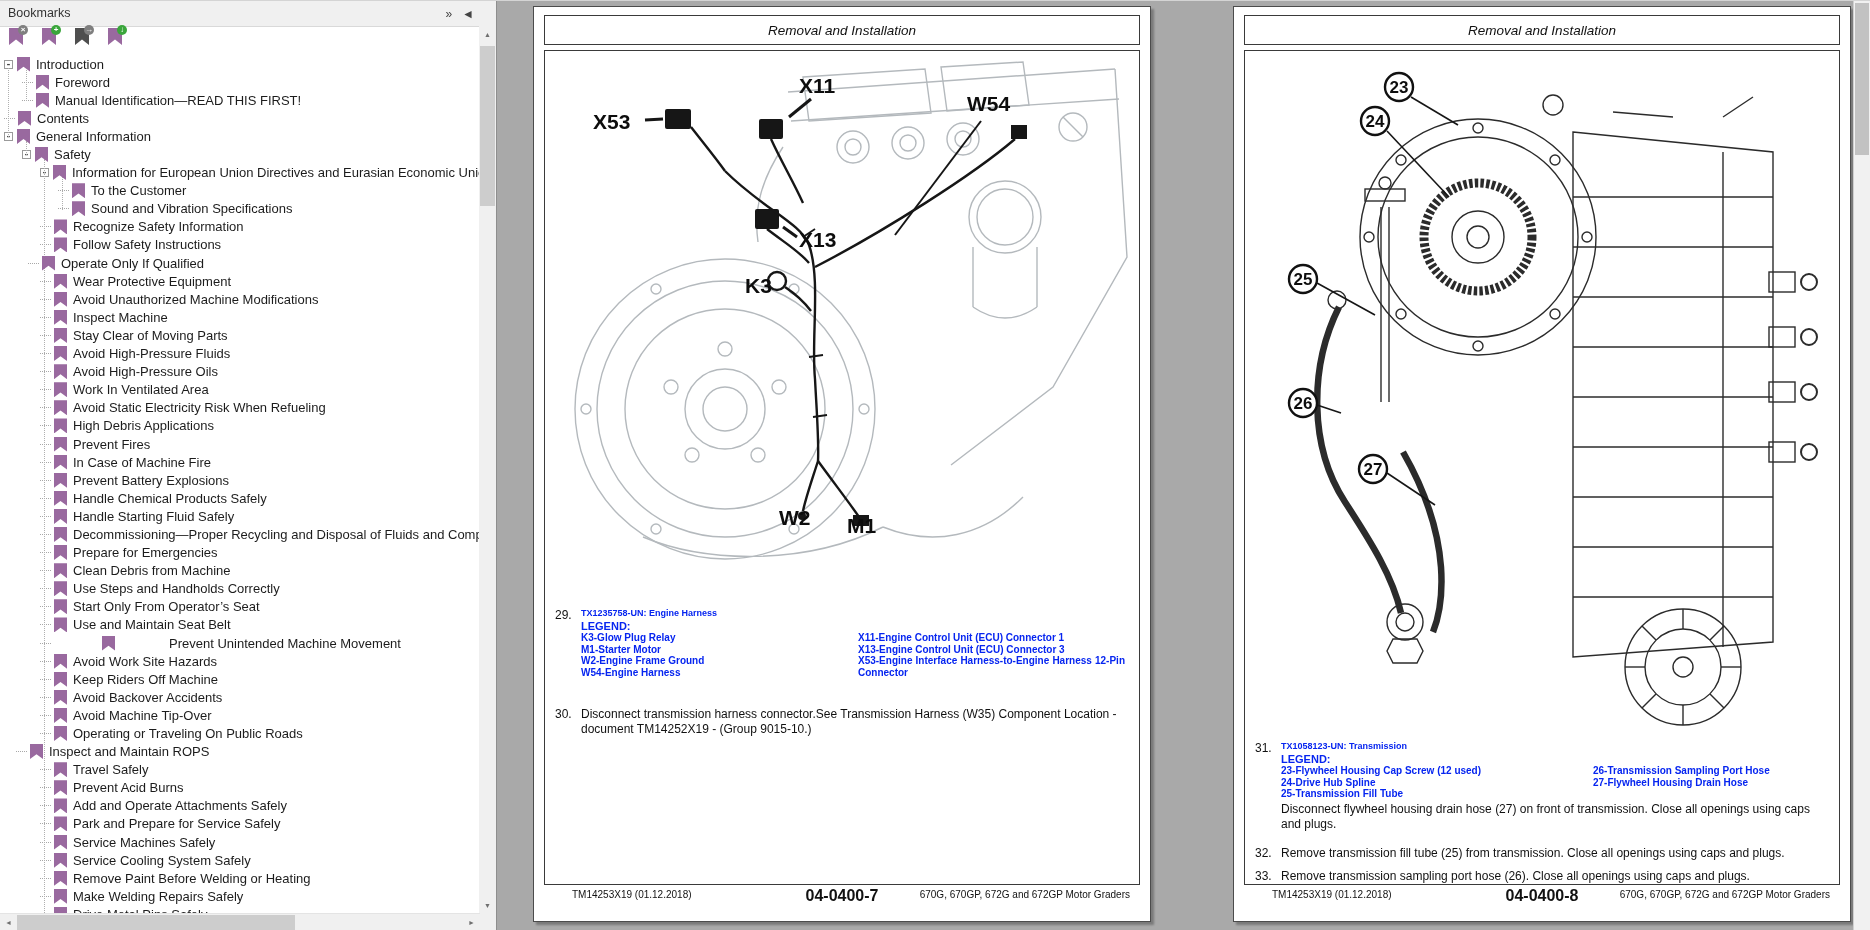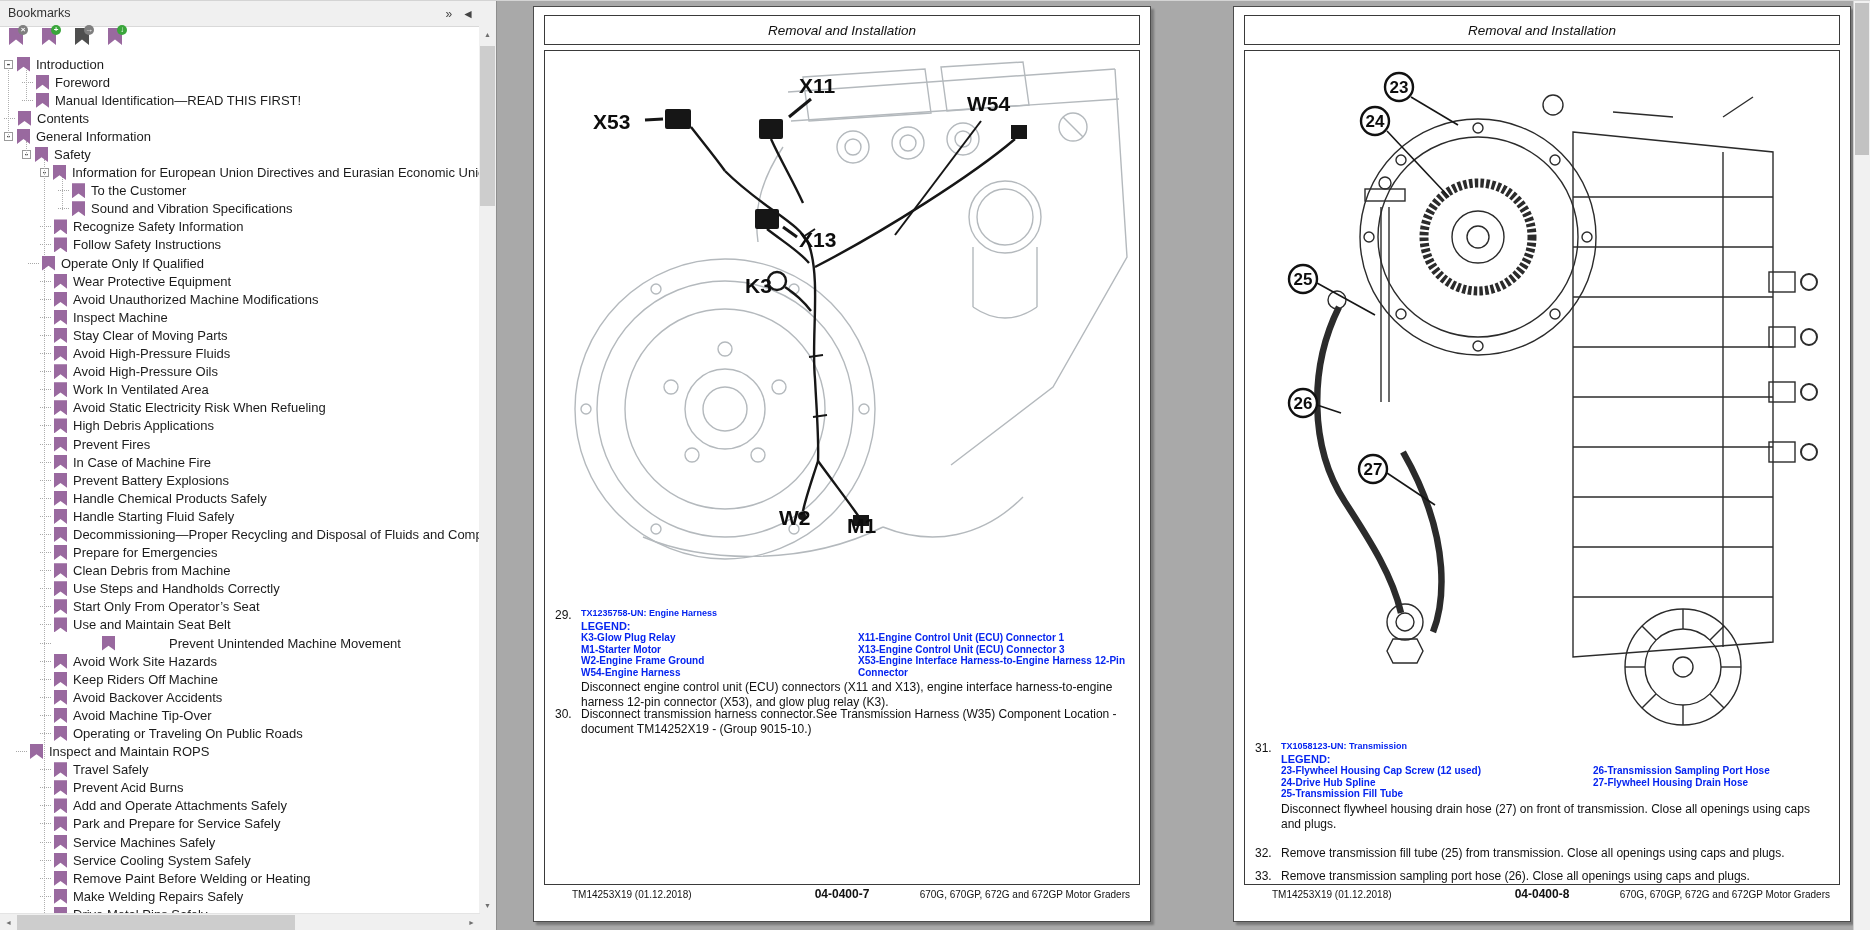--- a/index.html
+++ b/index.html
@@ -58,21 +58,21 @@
   .fig-caption{font-size:9px;font-weight:bold;margin-bottom:2px;}
   .legend-title{font-size:11px;font-weight:bold;}
   .legend-cols{display:flex;}
   .legend-col{font-size:10px;font-weight:bold;line-height:11.5px;}
   .legend-col .legend-line{text-align:justify;}
   .col-l{width:255px;flex:0 0 255px;}
   .col-r{flex:1;max-width:288px;margin-left:22px;}
   .steptext{font-size:12px;line-height:15px;color:#111;margin-top:2px;}
   .pfoot{position:absolute;left:20px;right:20px;bottom:19px;height:15px;font-size:10px;color:#111;}
   .pfoot .f-left{position:absolute;left:18px;top:2px;}
-  .pfoot .f-center{position:absolute;left:0;right:0;top:0;text-align:center;font-weight:bold;font-size:12px;}
+  .pfoot .f-center{position:absolute;left:0;right:0;top:0;text-align:center;font-weight:bold;font-size:16px;}
   .pfoot .f-right{position:absolute;right:0;top:2px;}
   
   .dlabel{font:bold 21px "Liberation Sans",sans-serif;fill:#0d0d0d;}
   .cnum{font:bold 17px "Liberation Sans",sans-serif;fill:#0d0d0d;}
 </style>
 </head>
 <body>
 
 <div id="app">
 
@@ -463,21 +463,20 @@
                 <div class="legend-line">M1-Starter Motor</div>
                 <div class="legend-line">W2-Engine Frame Ground</div>
                 <div class="legend-line">W54-Engine Harness</div>
               </div>
             <div class="legend-col col-r blue">
                 <div class="legend-line">X11-Engine Control Unit (ECU) Connector 1</div>
                 <div class="legend-line">X13-Engine Control Unit (ECU) Connector 3</div>
                 <div class="legend-line">X53-Engine Interface Harness-to-Engine Harness 12-Pin Connector</div>
               </div>
           </div>
-          <div class="steptext">Disconnect engine control unit (ECU) connectors (X11 and X13), engine interface harness-to-engine harness 12-pin connector (X53), and glow plug relay (K3).</div>
         </div>
       </div>
 
       <div class="step" style="top:656px;">
         <span class="stepnum">30.</span>
         <div class="stepbody">
           <div class="steptext" style="margin-top:0;">Disconnect transmission harness connector.See Transmission Harness (W35) Component Location - document TM14252X19 - (Group 9015-10.)</div>
         </div>
       </div>
     </div>

